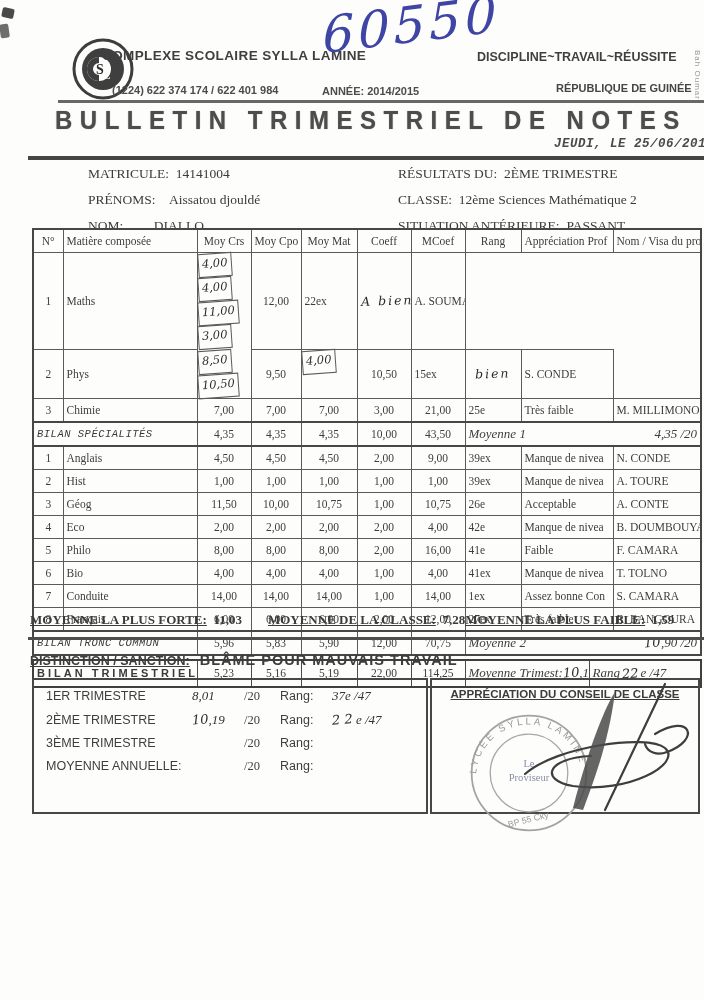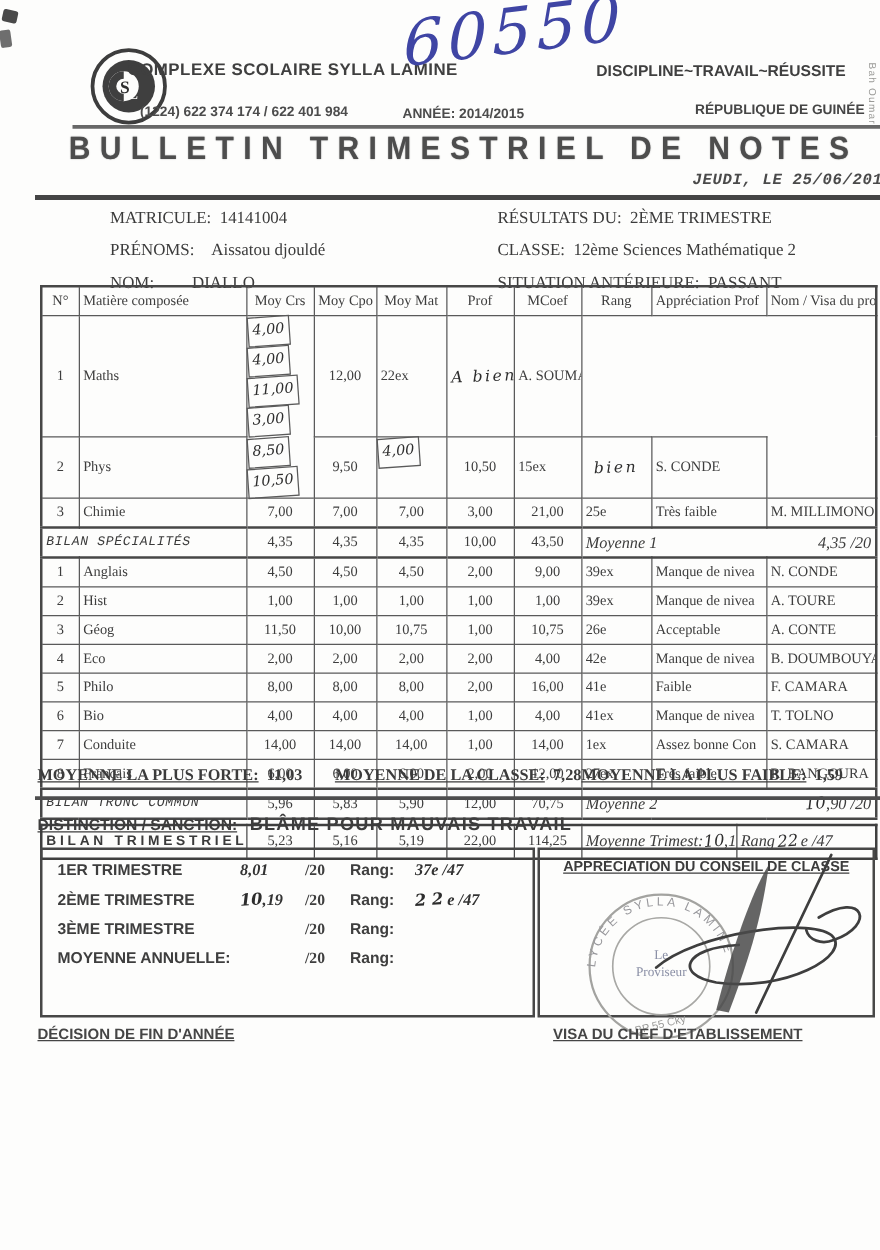--- a/index.html
+++ b/index.html
@@ -74,21 +74,21 @@
   .sanction{position:absolute;left:30px;top:652px;font-family:"Liberation Sans",sans-serif;
             font-size:12.5px;color:#3d3d3d;white-space:nowrap;}
   .sanction .lbl{font-weight:bold;text-decoration:underline;}
   .sanction .val{font-weight:bold;font-size:14.5px;letter-spacing:1px;margin-left:10px;}
   
   .boxes{position:absolute;left:32px;top:678px;width:668px;height:136px;display:flex;}
   .results-box{width:396px;border:2px solid #474747;padding:8px 12px 4px 12px;box-sizing:border-box;}
   .rb-title{font-family:"Liberation Sans",sans-serif;font-size:12.5px;font-weight:bold;
             color:#3c3c3c;text-decoration:underline;margin-bottom:9px;letter-spacing:.2px;}
   .rb-row{display:grid;grid-template-columns:146px 52px 36px 52px auto;align-items:baseline;
-          margin-bottom:8px;font-family:"Liberation Sans",sans-serif;font-size:12.5px;color:#3e3e3e;font-weight:bold;}
+          margin-bottom:8px;font-family:"Liberation Sans",sans-serif;font-size:12.5px;color:#3e3e3e;}
   .rb-note,.rb-rang{font-family:"Liberation Serif",serif;font-style:italic;font-size:13px;color:#333;}
   .rb-per{font-family:"Liberation Serif",serif;font-size:12.5px;}
   .conseil-box{width:270px;margin-left:2px;border:2px solid #474747;box-sizing:border-box;
                position:relative;padding:8px 6px;}
   .cb-title{font-family:"Liberation Sans",sans-serif;font-size:11.5px;font-weight:bold;
             color:#3c3c3c;text-decoration:underline;white-space:nowrap;text-align:center;}
   .stamp{position:absolute;left:22px;top:18px;}
   .signature{position:absolute;left:55px;top:2px;}
   
   .footer{position:absolute;left:30px;top:820px;width:662px;display:flex;
@@ -149,21 +149,21 @@
           <col style="width:92px">
           <col style="width:88px">
         </colgroup>
       <tbody>
           <tr>
         <th class="num">N°</th>
         <th class="h">Matière composée</th>
         <th>Moy Crs</th>
         <th>Moy Cpo</th>
         <th>Moy Mat</th>
-        <th>Prof</th>
+        <th>Coeff</th>
         <th>MCoef</th>
         <th>Rang</th>
         <th class="h">Appréciation Prof</th>
         <th class="h">Nom / Visa  du prof</th>
       </tr>
       <tr>
         <td class="num">1</td>
         <td class="mat">Maths</td>
         <td class="num hw">4,00</td>
         <td class="num hw">4,00</td>
@@ -424,18 +424,14 @@
             <path d="M178,2 L118,128"></path>
             <path d="M38,92 C70,64 160,52 178,66 C196,82 140,112 86,104 C52,98 60,76 104,74"></path>
             <path d="M168,52 C204,30 214,58 180,70 C170,74 160,70 158,62"></path>
           </g>
           <path d="M86,126 C98,78 116,28 128,10 C122,58 108,96 96,128 Z" fill="#4a4a4a" opacity="0.85"></path>
         </svg>
       </div>
     </div>
   </div>
 
-  <div class="footer">
-    <span>DÉCISION DE FIN D'ANNÉE</span>
-    <span style="margin-right:50px;">VISA DU CHEF D'ETABLISSEMENT</span>
-  </div>
 
 </div>
 
 </body></html>

